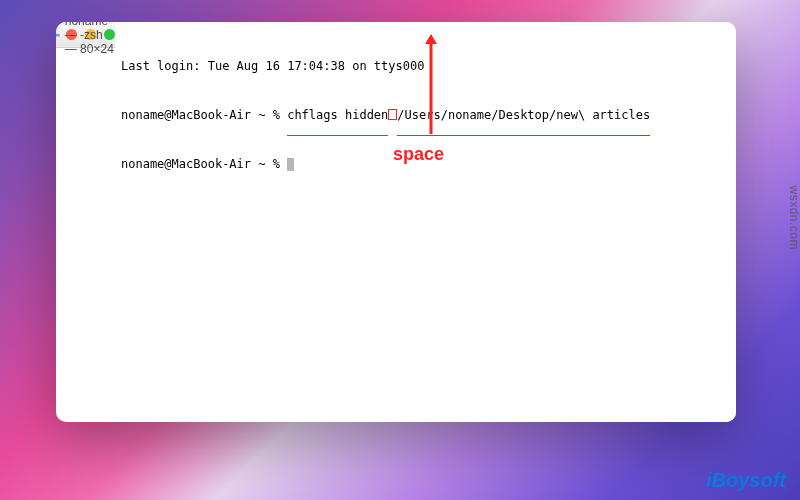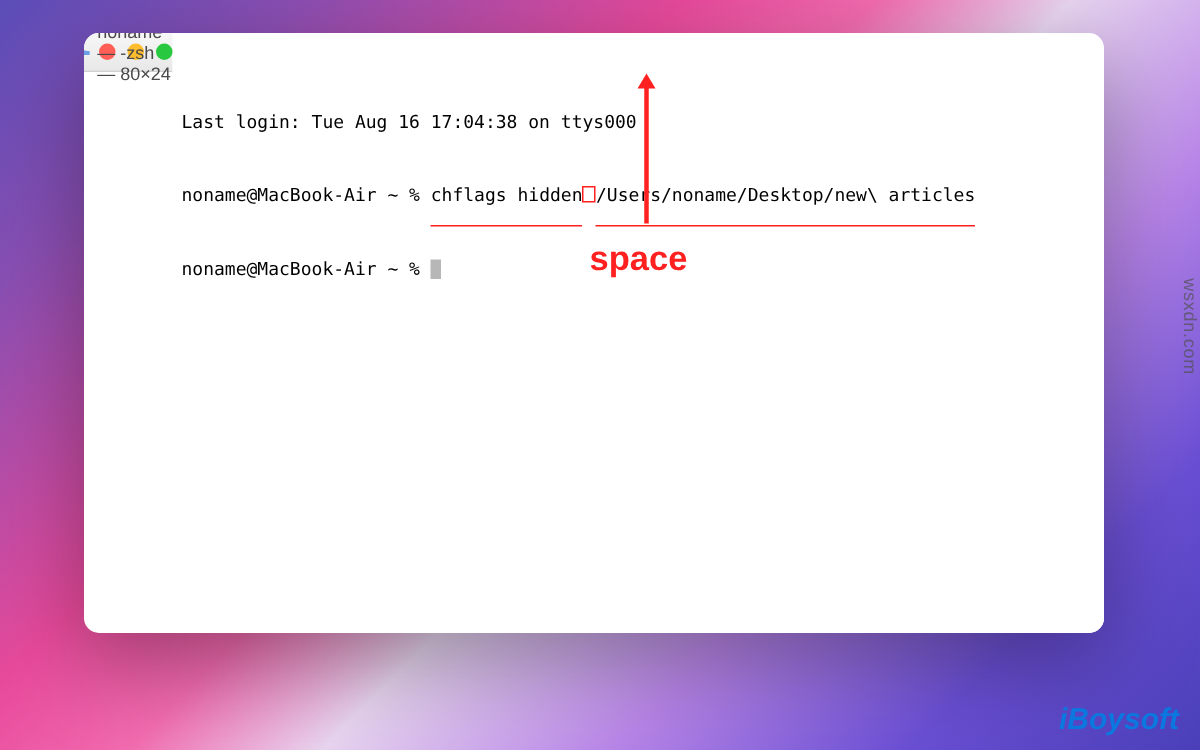--- a/index.html
+++ b/index.html
@@ -59,21 +59,20 @@
     .terminal-body {
       flex: 1;
       padding: 4px 6px;
       font-family: "SF Mono", Menlo, Monaco, monospace;
       font-size: 12px;
       line-height: 1.35;
       color: #000;
       white-space: pre;
       background: #fff;
       position: relative;
-      margin-top: 15px;
     }
     .line { white-space: pre; }
     .underlined {
       border-bottom: 1.5px solid #ff2020;
       padding-bottom: 13px;
     }
     .space-box {
       display: inline-block;
       width: 9px;
       height: 11px;
@@ -96,21 +95,21 @@
     .arrow-svg {
       position: absolute;
       top: 10px;
       left: 296px;
     }
     .space-label {
       position: absolute;
       top: 120px;
       left: 278px;
       font-family: -apple-system, sans-serif;
-      font-size: 23px;
+      font-size: 18px;
       font-weight: 600;
       color: #ff2020;
     }
     .watermark-right {
       position: absolute;
       right: 6px;
       top: 50%;
       transform: translateY(-50%) rotate(90deg);
       transform-origin: right center;
       font-size: 12px;

